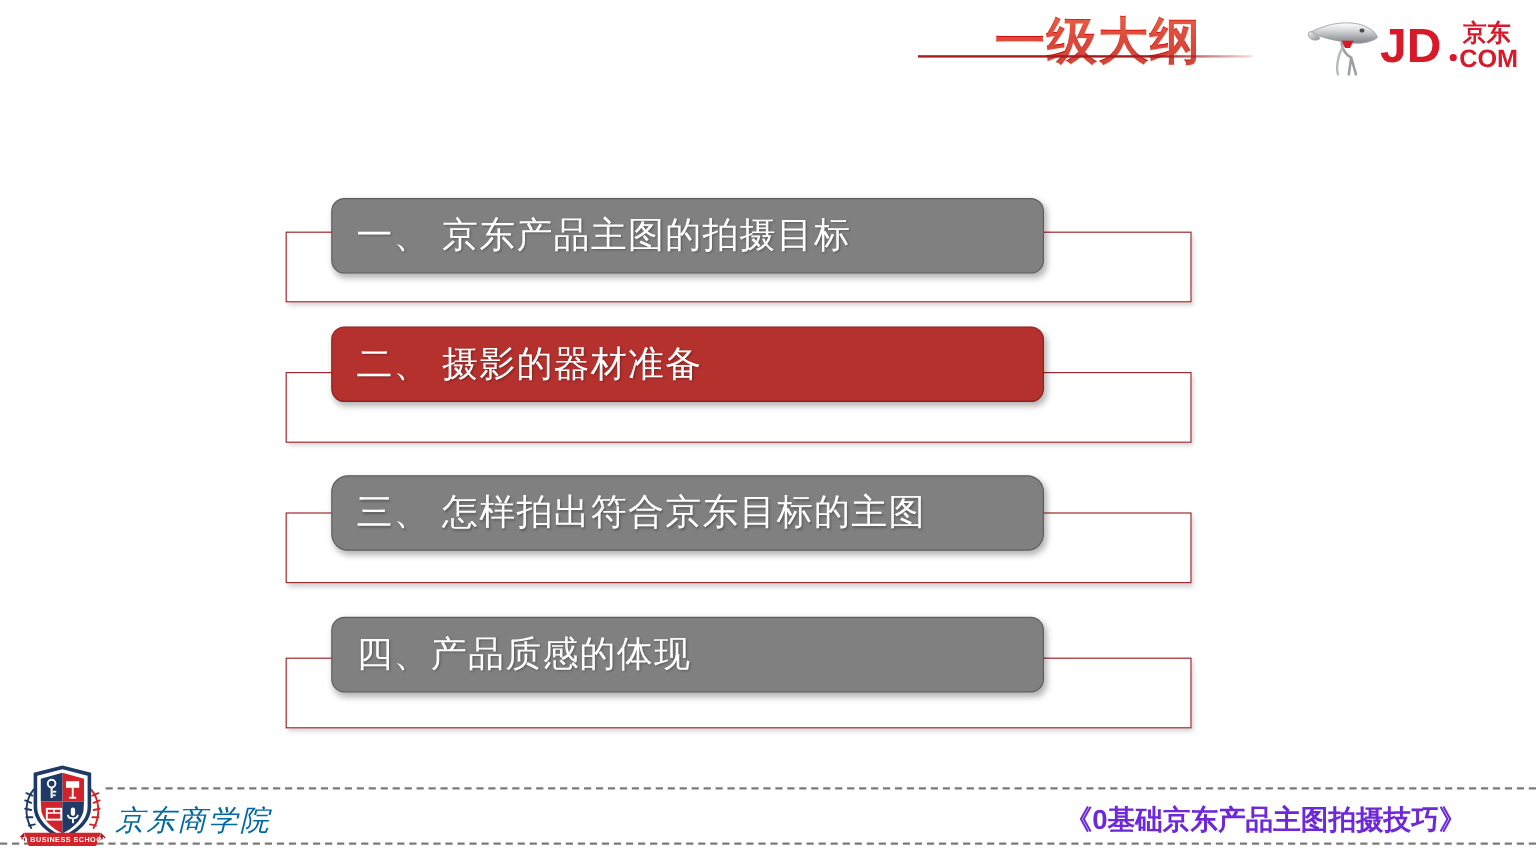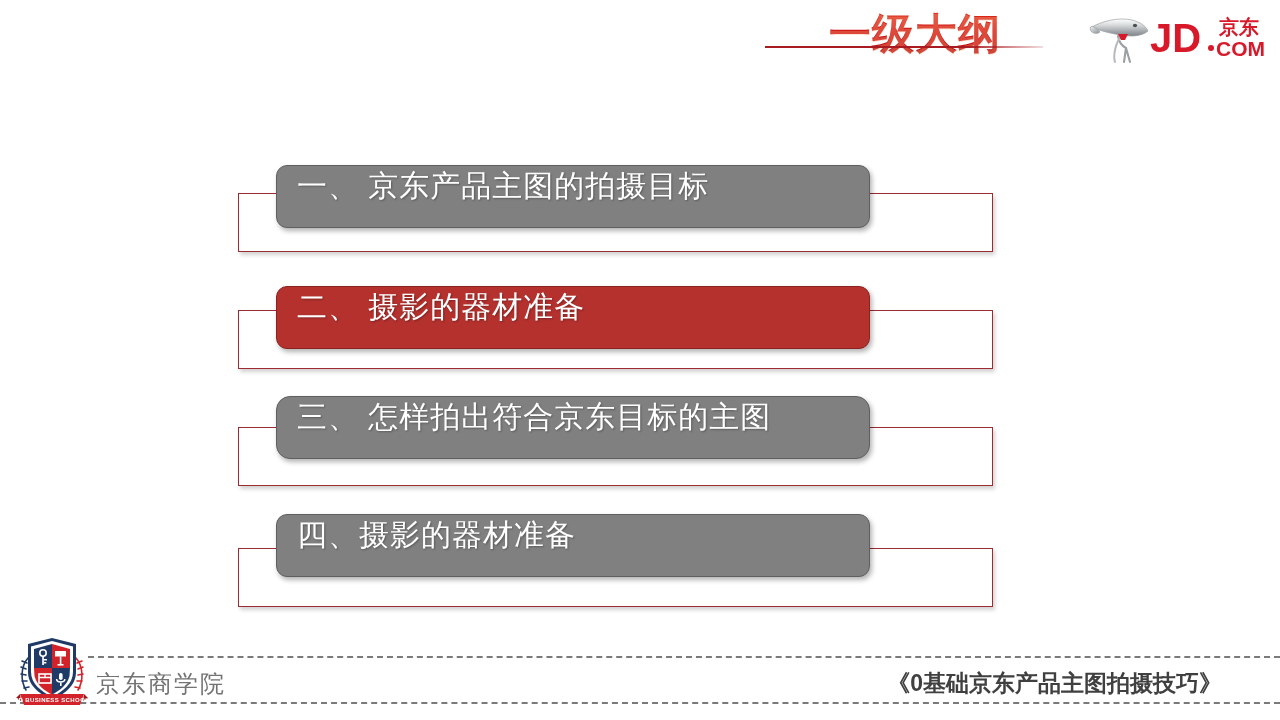--- a/index.html
+++ b/index.html
@@ -76,20 +76,21 @@
     box-shadow: 2px 3px 4px rgba(0,0,0,0.18);
   }
   .pill {
     position: absolute;
     left: 276px;
     width: 594px;
     height: 63px;
     border-radius: 11px;
     box-sizing: border-box;
     display: flex;
+    align-items: center;
     box-shadow: 2px 3px 5px rgba(0,0,0,0.30);
   }
   .pill-gray {
     background: #808080;
     border: 1px solid #5f5f5f;
   }
   .pill-red {
     background: #B4312E;
     border: 1px solid #8C2220;
   }
@@ -126,31 +127,32 @@
     top: 632px;
     width: 80px;
     height: 80px;
   }
   .crest svg { display:block; }
   .footer-school {
     position: absolute;
     left: 96px;
     top: 668px;
     font-size: 24px;
-    color: #737373;
+    color: #0369a1;
     letter-spacing: 2px;
     white-space: nowrap;
+    font-style: italic;
   }
   .footer-course {
     position: absolute;
     right: 58px;
     top: 668px;
     font-size: 23px;
     font-weight: bold;
-    color: #404040;
+    color: #6d28d9;
     letter-spacing: 0px;
     white-space: nowrap;
   }
 </style>
 </head>
 <body>
 
 <div class="slide">
 
   <div class="header-title">一级大纲</div>
@@ -192,36 +194,36 @@
 
   <div class="row" style="top:0">
     <div class="outline-rect" style="top:193px;"></div>
     <div class="pill pill-gray" style="top:165px;">
       <span class="pill-label">一、 京东产品主图的拍摄目标</span>
     </div>
   </div>
 
   <div class="row" style="top:0">
     <div class="outline-rect" style="top:310px;"></div>
-    <div class="pill pill-red" style="top:286px;">
+    <div class="pill pill-red" style="top:272px;">
       <span class="pill-label">二、 摄影的器材准备</span>
     </div>
   </div>
 
   <div class="row" style="top:0">
     <div class="outline-rect" style="top:427px;"></div>
     <div class="pill pill-gray" style="top:396px;border-radius:14px;">
       <span class="pill-label">三、 怎样拍出符合京东目标的主图</span>
     </div>
   </div>
 
   <div class="row" style="top:0">
     <div class="outline-rect" style="top:548px;"></div>
     <div class="pill pill-gray" style="top:514px;">
-      <span class="pill-label">四、摄影的器材准备</span>
+      <span class="pill-label">四、产品质感的体现</span>
     </div>
   </div>
 
   <div class="footer-dash-top"></div>
   <div class="footer-dash-bottom"></div>
 
   <div class="crest">
     <svg width="80" height="80" viewBox="0 0 80 80" xmlns="http://www.w3.org/2000/svg" aria-hidden="true">
 
       <g fill="none" stroke="#1F3A66" stroke-width="1.6" stroke-linecap="round">

